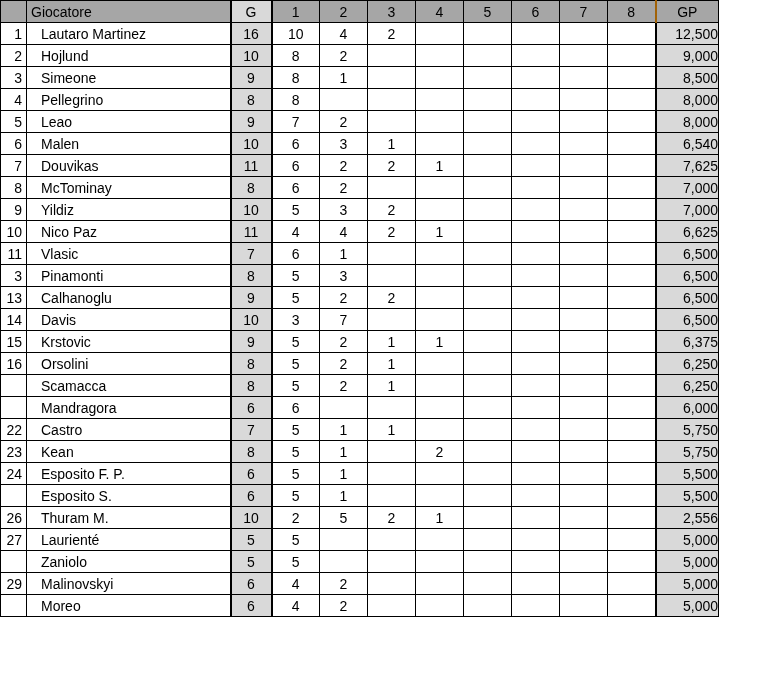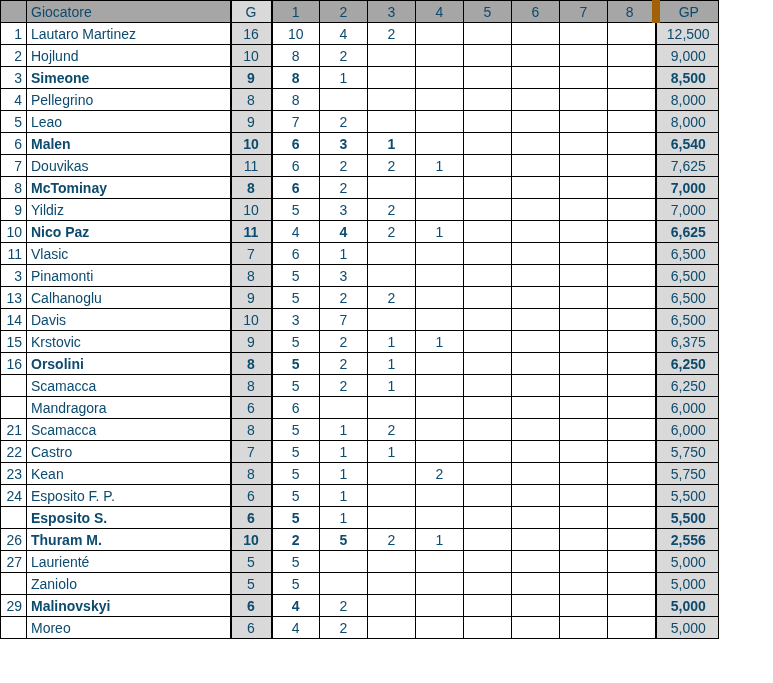--- a/index.html
+++ b/index.html
@@ -1,29 +1,29 @@
 <!DOCTYPE html>
 <html><head>
 <meta charset="utf-8">
 <style>
   html,body{margin:0;padding:0;background:#ffffff;}
   .sheet{width:773px;height:683px;overflow:hidden;background:#fff;}
-  table{border-collapse:collapse;table-layout:fixed;font-family:"Liberation Sans","DejaVu Sans",sans-serif;font-size:14px;color:#0c4a6e;}
+  table{border-collapse:collapse;table-layout:fixed;font-family:"Liberation Sans","DejaVu Sans",sans-serif;font-size:14px;color:#000000;}
   th,td{border:1px solid #000;height:21px;padding:0 2px;overflow:hidden;white-space:nowrap;box-sizing:content-box;vertical-align:middle;}
   tr{height:22px;}
   th{background:#a6a6a6;font-weight:normal;text-align:center;}
   th.player-h{text-align:left;padding-left:4px;}
   th.g-h{background:#d9d9d9;border-left:2px solid #000;border-right:2px solid #000;}
-  th.gp-h{border-left:8px solid #a16207;margin-left:36px;}
+  th.gp-h{border-left:2px solid #a16207;margin-left:36px;}
   td.rank{text-align:right;padding-right:4px;background:#fff;}
-  td.player{text-align:left;padding-left:4px;background:#fff;}
+  td.player{text-align:left;padding-left:14px;background:#fff;}
   td.gcol{background:#d9d9d9;text-align:center;border-left:2px solid #000;border-right:2px solid #000;}
   td.num{text-align:center;background:#fff;}
-  td.gp{background:#d9d9d9;text-align:center;padding-right:0;border-left:2px solid #000;}
-  .b{font-weight:bold;}
+  td.gp{background:#d9d9d9;text-align:right;padding-right:0;border-left:2px solid #000;}
+  .b{font-weight:normal;}
 </style>
 </head>
 <body>
 
 <div class="sheet">
   <table>
     <colgroup>
       <col style="width:26px">
       <col style="width:204px">
       <col style="width:41px">
@@ -300,34 +300,20 @@
           <td class="num"></td>
           <td class="num"></td>
           <td class="num"></td>
           <td class="num"></td>
           <td class="num"></td>
           <td class="num"></td>
           <td class="num"></td>
           <td class="gp">6,000</td>
         </tr>
         <tr>
-          <td class="rank">21</td>
-          <td class="player">Scamacca</td>
-          <td class="gcol">8</td>
-          <td class="num">5</td>
-          <td class="num">1</td>
-          <td class="num">2</td>
-          <td class="num"></td>
-          <td class="num"></td>
-          <td class="num"></td>
-          <td class="num"></td>
-          <td class="num"></td>
-          <td class="gp">6,000</td>
-        </tr>
-        <tr>
           <td class="rank">22</td>
           <td class="player">Castro</td>
           <td class="gcol">7</td>
           <td class="num">5</td>
           <td class="num">1</td>
           <td class="num">1</td>
           <td class="num"></td>
           <td class="num"></td>
           <td class="num"></td>
           <td class="num"></td>

